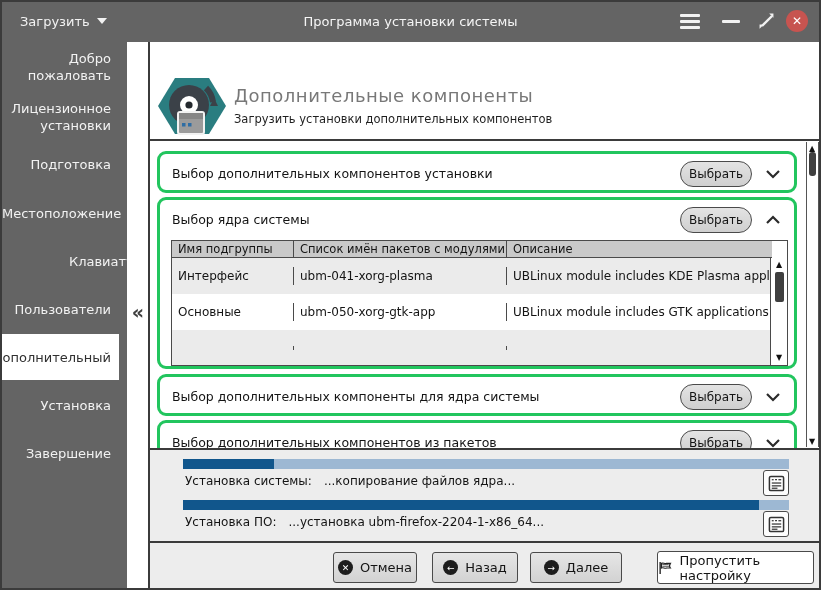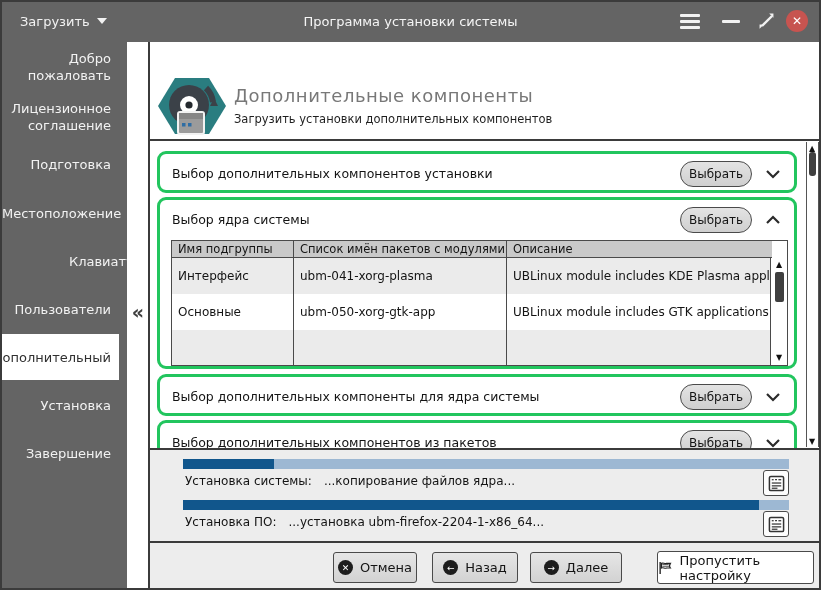--- a/index.html
+++ b/index.html
@@ -40,21 +40,21 @@
   
   .scroll-area { position:absolute; left:0; top:99px; width:669px; height:307px; background:#fff; overflow:hidden; }
   .section { position:absolute; left:7px; width:640px; border:3px solid #22c55e; border-radius:9px; background:#fff; }
   .sec-head { position:relative; height:40px; }
   .sec-label { position:absolute; left:12px; top:12px; font-size:12.5px; color:#141414; }
   .choose-btn { position:absolute; right:42px; top:7px; width:72px; height:26px; background:linear-gradient(#e3e3e3,#cfcfcf); border:1.5px solid #4a4a4a; border-radius:13px; font-size:12px; color:#141414; font-family:"DejaVu Sans", sans-serif; display:flex; align-items:center; justify-content:center; cursor:pointer; }
   .chev { position:absolute; right:10px; top:10px; width:22px; height:20px; display:flex; align-items:center; justify-content:center; }
 
   
   .mtable { position:absolute; left:11px; top:40px; width:617px; height:126px; border:1.5px solid #4a4a4a; overflow:hidden; background:#fff; }
-  .trow { display:flex; width:600px; }
+  .trow { display:flex; width:600px;align-items:center; }
   .trow.head { background:#c9c9c9; border-bottom:1px solid #4a4a4a; height:17px; }
   .trow.r { height:36px; }
   .trow.alt { background:#ebebeb; }
   .tcell { padding:2px 6px; font-size:12px; color:#141414; border-right:1px solid #4a4a4a; overflow:hidden; white-space:nowrap; display:flex; align-items:center; }
   .trow.head .tcell { font-size:11.5px; }
   .c0 { width:122px; } .c1 { width:213px; } .c2 { width:265px; border-right:none; }
   .tbl-scroll { position:absolute; right:0; top:17px; width:17px; bottom:0; border-left:1px solid #4a4a4a; background:#fff; display:flex; flex-direction:column; align-items:center; }
   .tbl-scroll .thumb { position:absolute; top:14px; left:4px; width:9px; height:30px; background:#3f3f3f; border-radius:2px; }
   .sb-arrow { font-size:8px; color:#111; line-height:10px; }
   .sb-arrow.up { margin-top:2px; }
@@ -107,21 +107,21 @@
         <line x1="4" y1="14" x2="14" y2="4" stroke="#f2f2f2" stroke-width="2.4"></line>
         <polygon points="14,1 17,4 11,4" fill="#f2f2f2" transform="rotate(45 14 3)"></polygon>
         <polygon points="1,14 4,17 4,11" fill="#f2f2f2" transform="rotate(45 3 14)"></polygon>
       </svg>
     </div>
     <div class="tb-icon close">✕</div>
   </div>
 
   <div class="sidebar">
     <div class="side-item" style="top:8px;">Добро пожаловать</div>
-    <div class="side-item" style="top:58px;">Лицензионное соглашение</div>
+    <div class="side-item" style="top:58px;">Лицензионное установки</div>
     <div class="side-item" style="top:114px;">Подготовка</div>
     <div class="side-item" style="top:163px;">Местоположение</div>
     <div class="side-item" style="top:211px;margin-left:39px;">Клавиатура</div>
     <div class="side-item" style="top:259px;">Пользователи</div>
     <div class="side-item active" style="top:292px;">Дополнительный</div>
     <div class="side-item" style="top:355px;">Установка</div>
     <div class="side-item" style="top:403px;">Завершение</div>
   </div>
   <div class="collapse-strip">
     <div class="collapse-handle">«</div>

